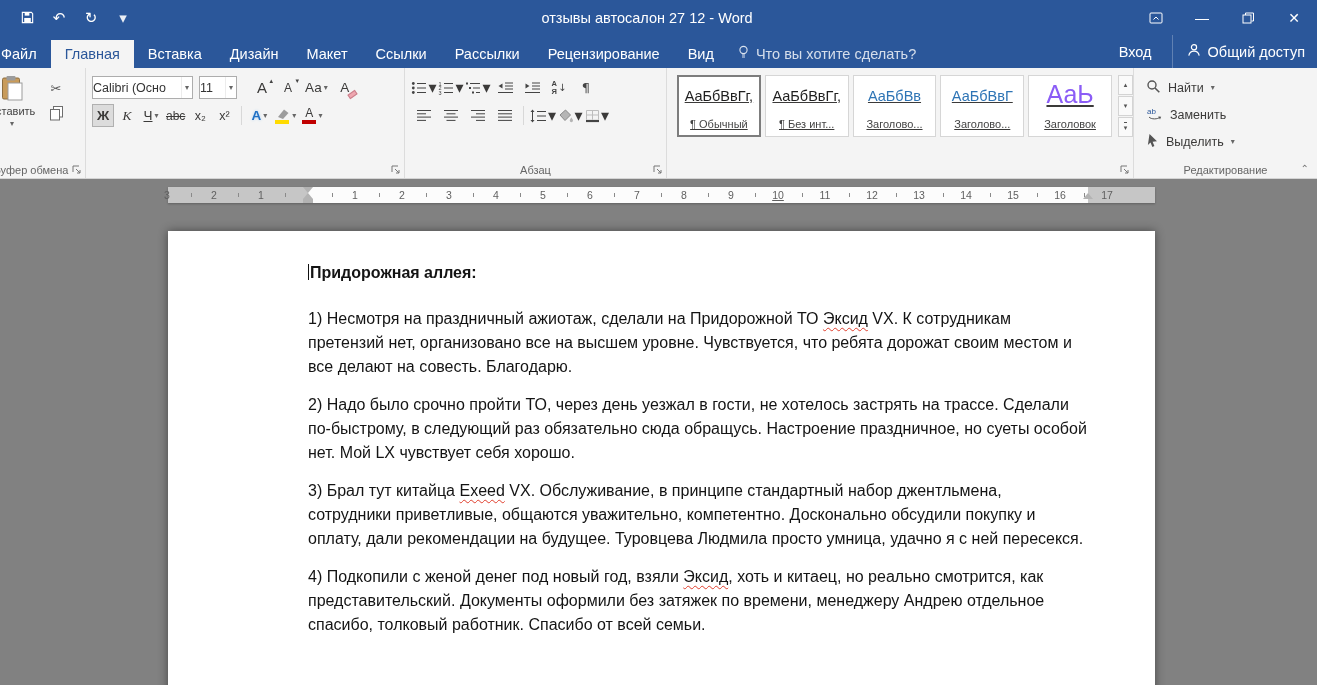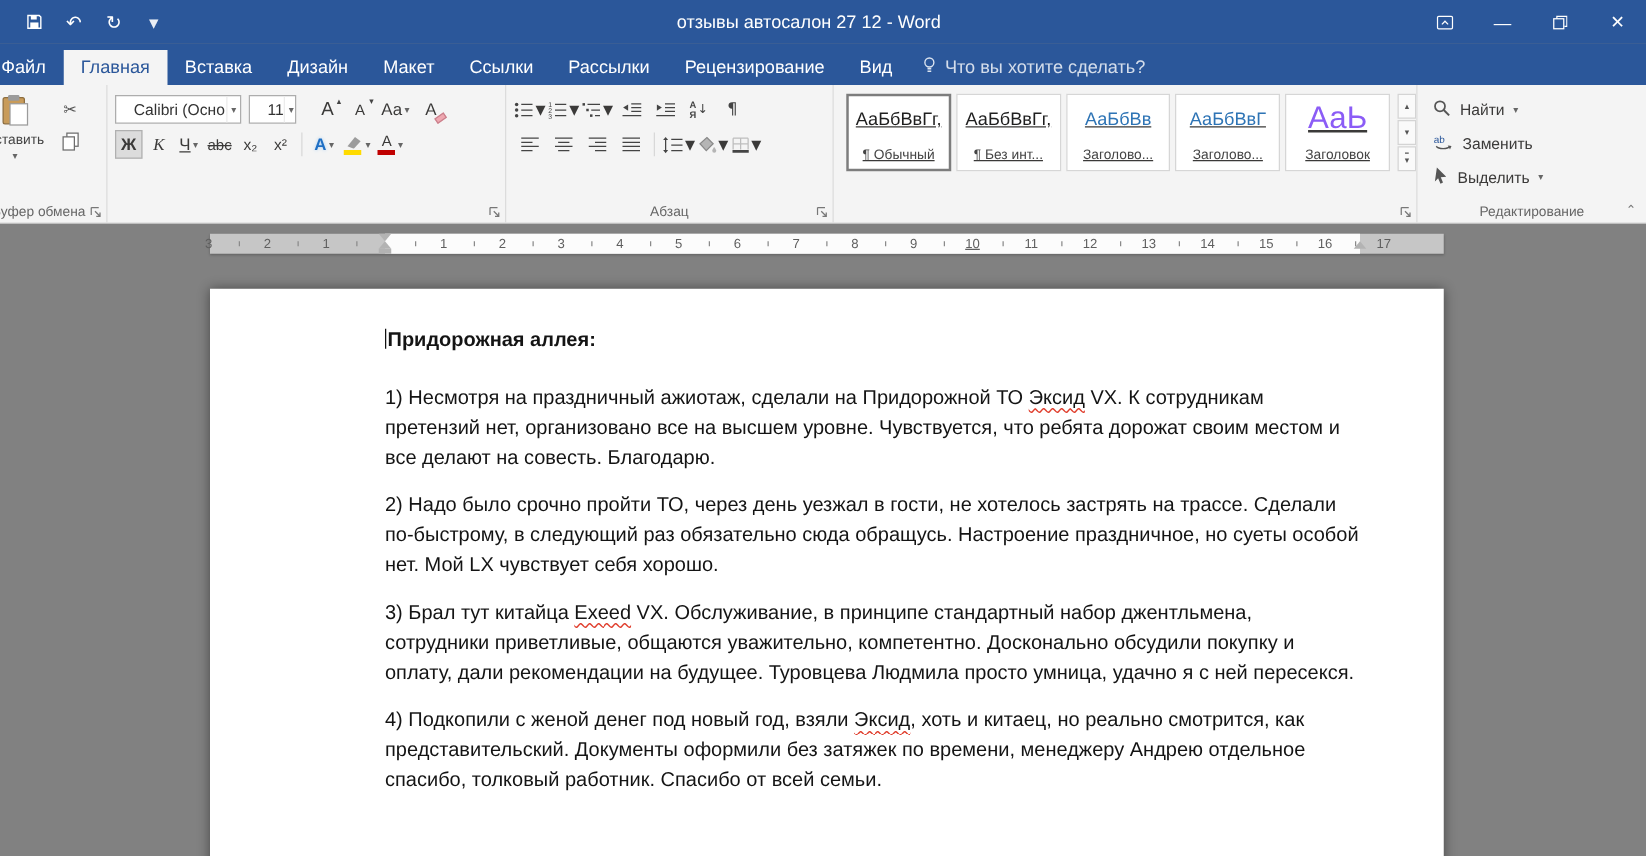--- a/index.html
+++ b/index.html
@@ -40,21 +40,21 @@
   .g-editing { flex:1; border-right:none; }
 
   .clip-wrap { display:flex; gap:8px; padding:7px 0 0 8px; }
   .paste-btn { width:54px; display:flex; flex-direction:column; align-items:center; gap:2px; font-size:11px; color:#444; }
   .clip-col { display:flex; flex-direction:column; gap:9px; padding-top:5px; align-items:center; }
   .clip-col .ic { width:18px; height:16px; display:flex; align-items:center; justify-content:center; font-size:13px; color:#555; }
 
   .r-row { display:flex; align-items:center; padding:0 6px; }
   .r-row1 { margin-top:7px; height:25px; gap:4px; }
   .r-row2 { margin-top:3px; height:25px; gap:2px; }
-  .combo { background:#fff; border:1px solid #adadad; height:23px; display:flex; align-items:center; font-size:12.5px; color:#333; padding-left:14px; }
+  .combo { background:#fff; border:1px solid #adadad; height:23px; display:flex; align-items:center; font-size:12.5px; color:#333; padding-left:0; }
   .combo-font { width:101px; }
   .combo-size { width:38px; margin-left:2px; }
   .combo-caret { margin-left:auto; font-size:8px; color:#666; padding:0 3px; border-left:1px solid #ececec; height:100%; display:flex; align-items:center; }
   .rbtn { min-width:22px; height:23px; display:flex; align-items:center; justify-content:center; font-size:13.5px; color:#3b3a39; position:relative; padding:0 2px; }
   .rbtn .dd { font-size:8px; color:#666; margin-left:2px; }
   .tinyarrow { font-size:7px; position:absolute; top:1px; right:0; color:#444; }
   .btn-bold { font-weight:bold; background:#dcdcdc; border:1px solid #b0b0b0; }
   .btn-italic { font-style:italic; font-family:"Liberation Serif",serif; }
   .btn-underline span.u { text-decoration:underline; }
   .btn-strike { text-decoration:line-through; font-size:12px; }
@@ -154,20 +154,32 @@
     <div class="tab">Рецензирование</div>
     <div class="tab">Вид</div>
     <div class="tellme">
       <span>
         <svg width="11" height="15" viewBox="0 0 11 15">
               <circle cx="5.5" cy="5" r="3.6" fill="none" stroke="#dbe4f0" stroke-width="1.1"></circle>
               <path d="M4 10h3M4 12h3" stroke="#dbe4f0" stroke-width="1.1"></path>
             </svg>
       </span>
       <span>Что вы хотите сделать?</span>
+    </div>
+    <div class="tab-right">
+      <span class="signin">Вход</span>
+      <div class="share">
+        <span>
+          <svg width="14" height="14" viewBox="0 0 14 14">
+                <circle cx="7" cy="4.2" r="2.6" fill="none" stroke="#fff" stroke-width="1.2"></circle>
+                <path d="M1.8 12.6c.6-3 3-4.4 5.2-4.4s4.6 1.4 5.2 4.4" fill="none" stroke="#fff" stroke-width="1.2"></path>
+              </svg>
+        </span>
+        <span>Общий доступ</span>
+      </div>
     </div>
   </div>
 
   <div class="ribbon">
 
     <div class="group g-clipboard">
       <div class="clip-wrap">
         <div class="paste-btn">
           <span>
             <svg width="23" height="26" viewBox="0 0 23 26">

